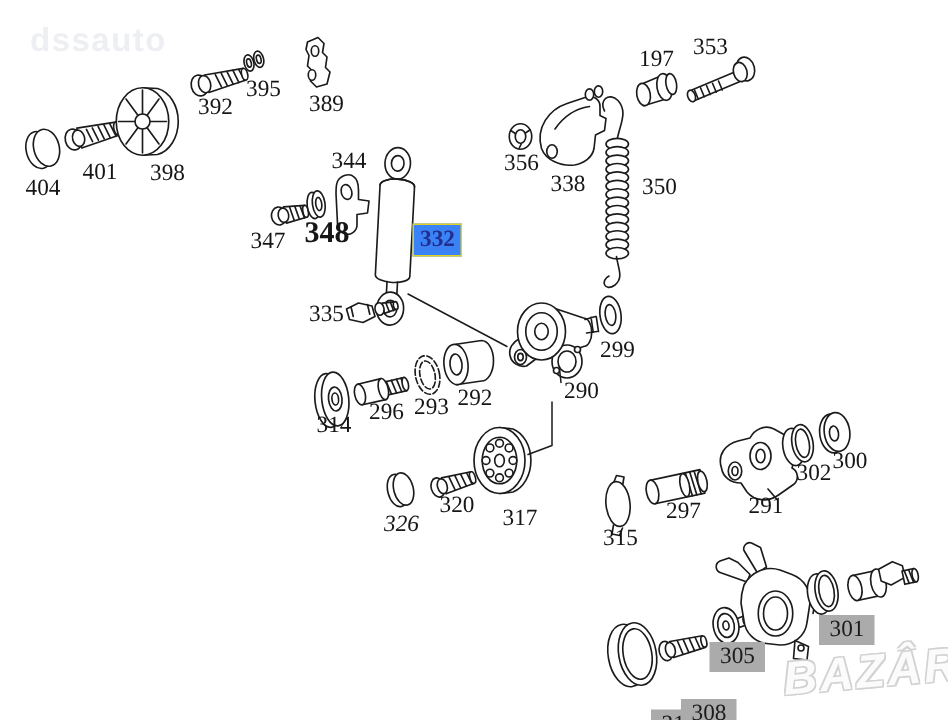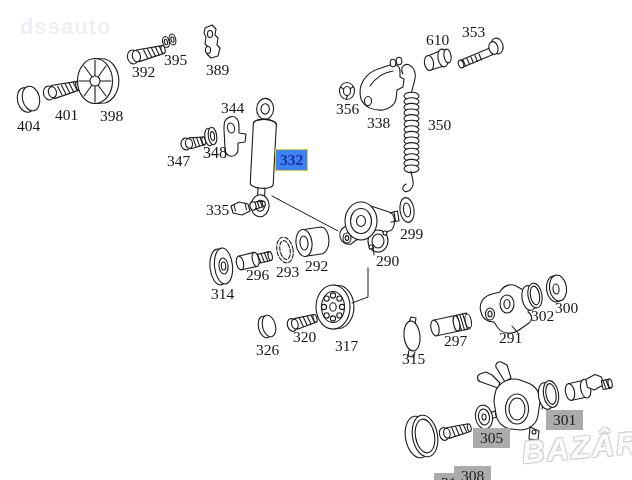--- a/index.html
+++ b/index.html
@@ -19,21 +19,21 @@
     font-family:"Liberation Sans", sans-serif;
     font-style:italic;font-weight:bold;font-size:31px;letter-spacing:2px;
     color:#fbfbfb;
     text-shadow:1px 1px 0 #d2d2d2,-1px -1px 0 #d2d2d2,1px -1px 0 #d2d2d2,-1px 1px 0 #d2d2d2;
     transform:rotate(-5deg);user-select:none;
   }
   .callout{
     position:absolute;font-size:15.5px;line-height:1;color:#161616;
     white-space:nowrap;cursor:default;
   }
-  .callout.bold{font-weight:normal;font-size:16px;}
+  .callout.bold{font-weight:bold;font-size:20px;}
   .callout.yellow{
     background:#3b82f6;color:#202e8e;font-weight:bold;
     padding:2px 4px;border:1px solid #ded024;
   }
   .callout.gray{
     background:#ababab;color:#1b1b1b;padding:2px 7px;
   }
 </style>
 </head>
 <body>
@@ -348,30 +348,30 @@
       <span class="callout" style="left: 132px; top: 64px;">392</span>
       <span class="callout" style="left: 164px; top: 52px;">395</span>
       <span class="callout" style="left: 206px; top: 62px;">389</span>
       <span class="callout" style="left: 221px; top: 100px;">344</span>
       <span class="callout" style="left: 167px; top: 153px;">347</span>
       <span class="callout bold" style="left: 203px; top: 145px;">348</span>
       <span class="callout yellow" style="left: 275px; top: 149px;">332</span>
       <span class="callout" style="left: 206px; top: 202px;">335</span>
       <span class="callout" style="left: 336px; top: 101px;">356</span>
       <span class="callout" style="left: 367px; top: 115px;">338</span>
-      <span class="callout" style="left: 426px; top: 32px;">610</span>
+      <span class="callout" style="left: 426px; top: 32px;">197</span>
       <span class="callout" style="left: 462px; top: 24px;">353</span>
       <span class="callout" style="left: 428px; top: 117px;">350</span>
       <span class="callout" style="left: 400px; top: 226px;">299</span>
       <span class="callout" style="left: 376px; top: 253px;">290</span>
       <span class="callout" style="left: 305px; top: 258px;">292</span>
       <span class="callout" style="left: 276px; top: 264px;">293</span>
       <span class="callout" style="left: 246px; top: 267px; text-align: right;">296</span>
-      <span class="callout" style="left: 211px; top: 286px; text-align: center;">314</span>
-      <span class="callout" style="left: 256px; top: 342px;">326</span>
+      <span class="callout" style="left: 211px; top: 276px; text-align: center;">314</span>
+      <span class="callout" style="left: 256px; top: 342px; font-style: italic;">326</span>
       <span class="callout" style="left: 293px; top: 329px;">320</span>
       <span class="callout" style="left: 335px; top: 338px;">317</span>
       <span class="callout" style="left: 402px; top: 351px; text-align: right;">315</span>
       <span class="callout" style="left: 444px; top: 333px;">297</span>
       <span class="callout" style="left: 499px; top: 330px;">291</span>
       <span class="callout" style="left: 531px; top: 308px;">302</span>
       <span class="callout" style="left: 555px; top: 300px;">300</span>
       <span class="callout gray" style="left: 407px; top: 473px; margin-left: 27px;">311</span>
       <span class="callout gray" style="left: 454px; top: 434px; margin-top: 32px;">308</span>
       <span class="callout gray" style="left: 473px; top: 428px;">305</span>

